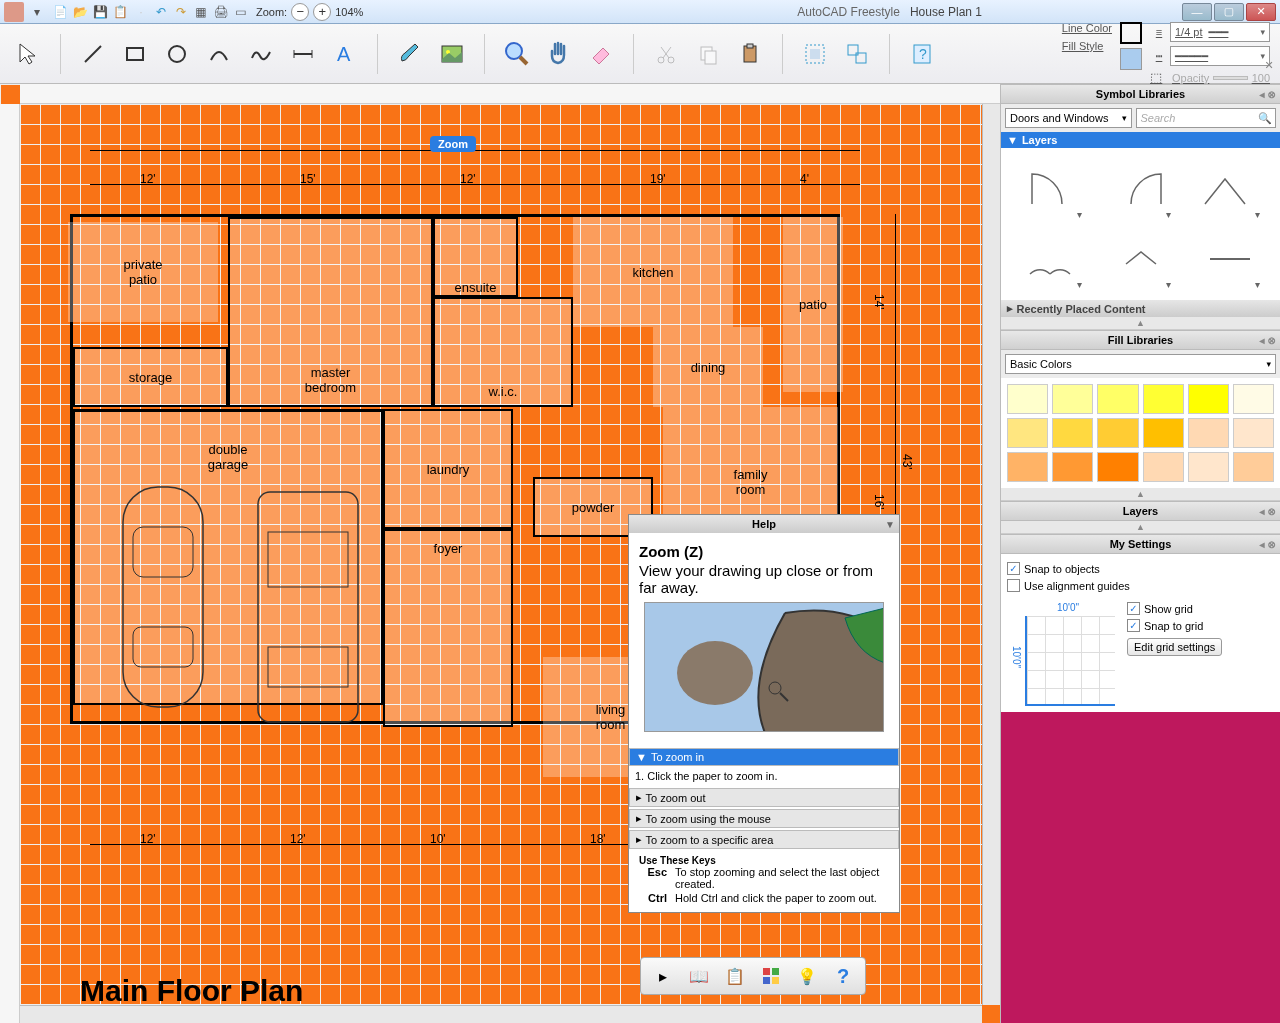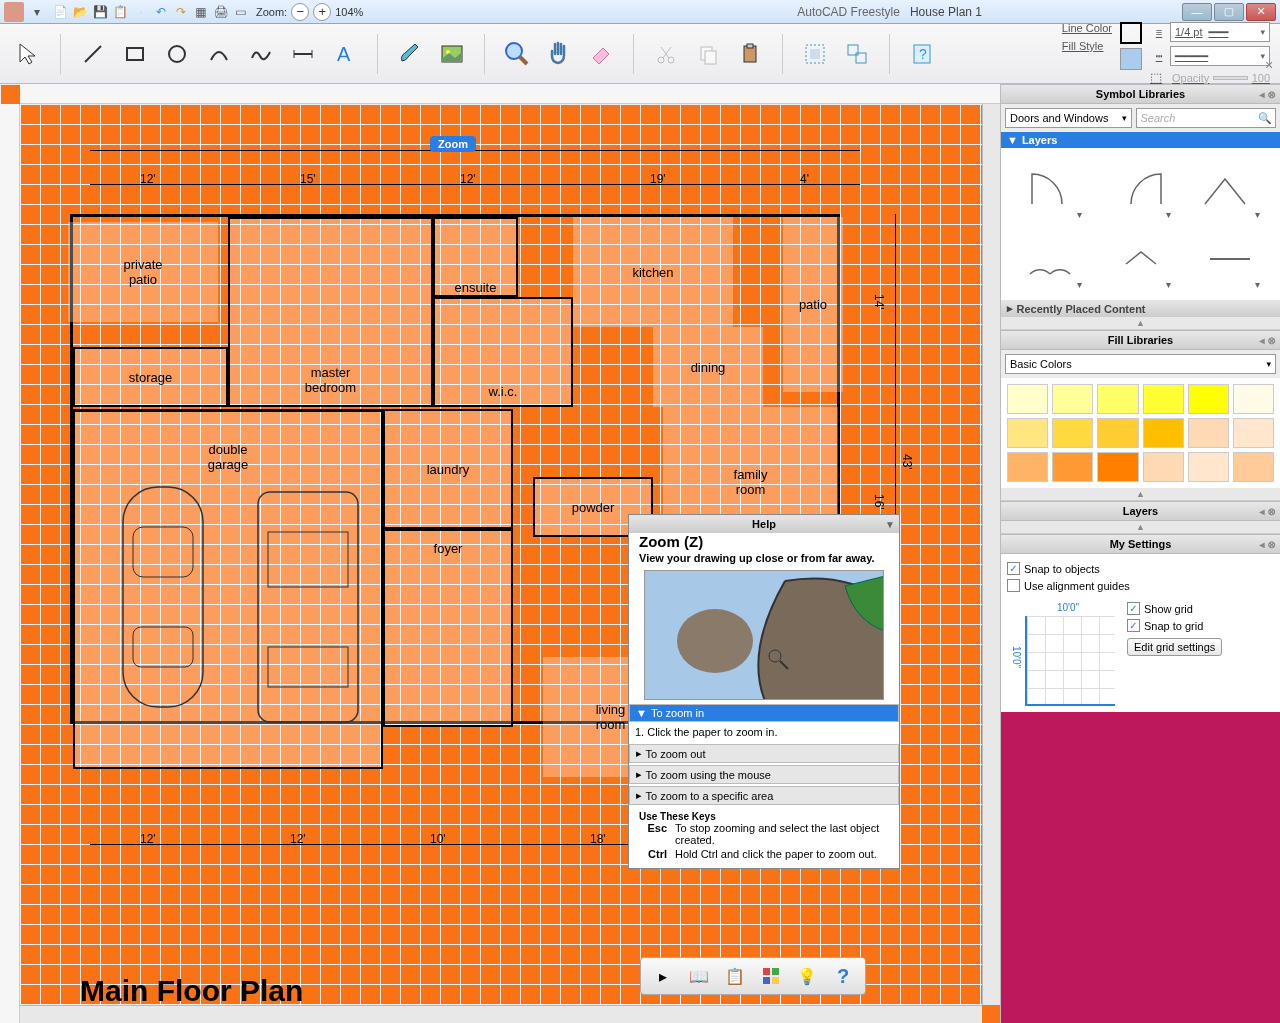--- a/index.html
+++ b/index.html
@@ -46,23 +46,23 @@
 .dim-vline { position: absolute; border-left: 1px solid #000; width: 0; }
 .floor-title { position: absolute; left: 50px; bottom: -15px; font-size: 30px; font-weight: bold; color: #000; }
 
 
 .zoom-badge { position: absolute; left: 430px; top: 52px; background: #2a7de1; color: #fff; font-size: 11px; font-weight: bold; padding: 2px 8px; border-radius: 4px; z-index: 5; }
 
 
 .help-panel { position: absolute; left: 628px; top: 430px; width: 272px; border: 1px solid #888; background: #fff; z-index: 10; font-size: 12px; }
 .help-hdr { background: linear-gradient(#e6e6e6,#ccc); height: 18px; display: flex; align-items: center; justify-content: center; font-weight: bold; position: relative; font-size: 11px; }
 .help-hdr .arrow { position: absolute; right: 4px; font-size: 10px; color: #666; }
-.help-body { padding: 0 10px; }
+.help-body { padding: 10px 10px; }
 .help-body h3 { font-size: 15px; margin-bottom: 2px; }
-.help-body .sub { font-size: 11px; font-weight: bold; margin-bottom: 6px; }
+.help-body .sub { font-size: 15px; font-weight: normal; margin-bottom: 6px; }
 .help-img { width: 240px; height: 130px; margin: 4px auto; background: linear-gradient(#b8d4a0 60%, #8a7355 60%); border: 1px solid #999; position: relative; overflow: hidden; display:block; }
 .help-accordion { background: #e6e6e6; border: 1px solid #bbb; padding: 2px 6px; margin-top: 2px; font-size: 11px; cursor: pointer; display:flex; align-items:center; gap: 4px; }
 .help-accordion.active { background: #2a7de1; color: #fff; }
 .help-step { font-size: 11px; padding: 4px 6px; }
 .help-keys { padding: 6px 10px; font-size: 11px; }
 .help-keys h4 { font-size: 10px; margin-bottom: 0; }
 .key-row { display: flex; gap: 8px; margin-bottom: 2px; }
 .key-name { width: 28px; font-weight: bold; text-align: right; }
 
 
@@ -331,21 +331,21 @@
       <div class="dim-line" style="left:60px;top:700px;width:560px"></div>
       <div class="dim-text" style="left:110px;top:688px">12'</div>
       <div class="dim-text" style="left:260px;top:688px">12'</div>
       <div class="dim-text" style="left:400px;top:688px">10'</div>
       <div class="dim-text" style="left:560px;top:688px">18'</div>
 
       <div class="plan-outer">
         <div class="room" style="left:-5px;top:5px;width:150px;height:100px;border:none;white-space:pre">private
 patio</div>
         <div class="room" style="left:0;top:130px;width:155px;height:60px;border-right:2px solid #000;border-top:2px solid #000">storage</div>
-        <div class="room" style="left:0;top:192px;width:310px;height:360px;border-top:3px solid #000;white-space:pre;align-items:flex-start;padding-top:30px;font-size:13px">double
+        <div class="room" style="left:0;top:192px;width:310px;height:296px;border-top:3px solid #000;white-space:pre;align-items:flex-start;padding-top:30px;font-size:13px">double
 garage</div>
         <div class="room" style="left:155px;top:0;width:205px;height:190px;white-space:pre;align-items:flex-end;padding-bottom:10px">master
 bedroom</div>
         <div class="room" style="left:360px;top:80px;width:140px;height:110px;align-items:flex-end;padding-bottom:6px">w.i.c.</div>
         <div class="room" style="left:360px;top:0;width:85px;height:80px;align-items:flex-end">ensuite</div>
         <div class="room" style="left:310px;top:192px;width:130px;height:120px">laundry</div>
         <div class="room" style="left:310px;top:312px;width:130px;height:198px;align-items:flex-start;padding-top:10px">foyer</div>
         <div class="room" style="left:500px;top:0;width:160px;height:110px;border:none">kitchen</div>
         <div class="room" style="left:580px;top:110px;width:110px;height:80px;border:none">dining</div>
         <div class="room" style="left:460px;top:260px;width:120px;height:60px">powder</div>

